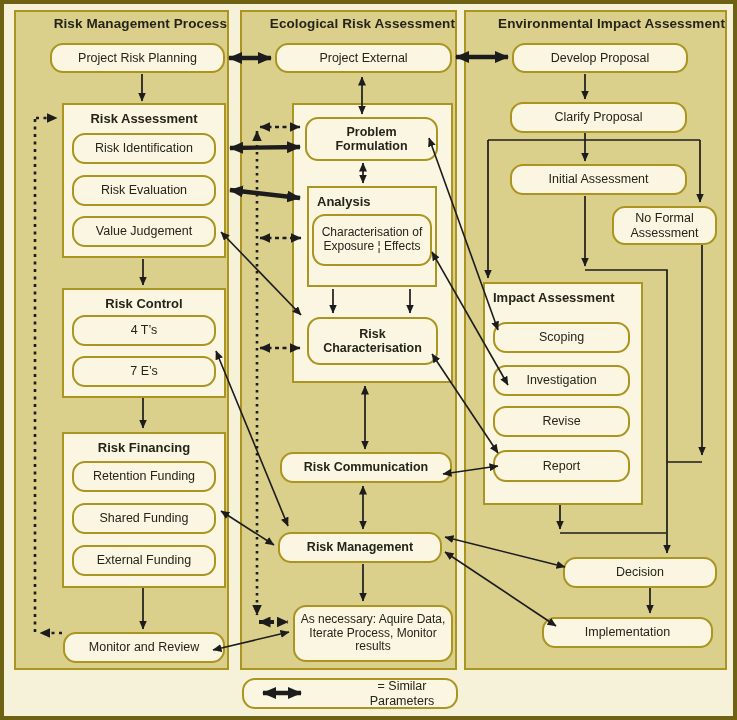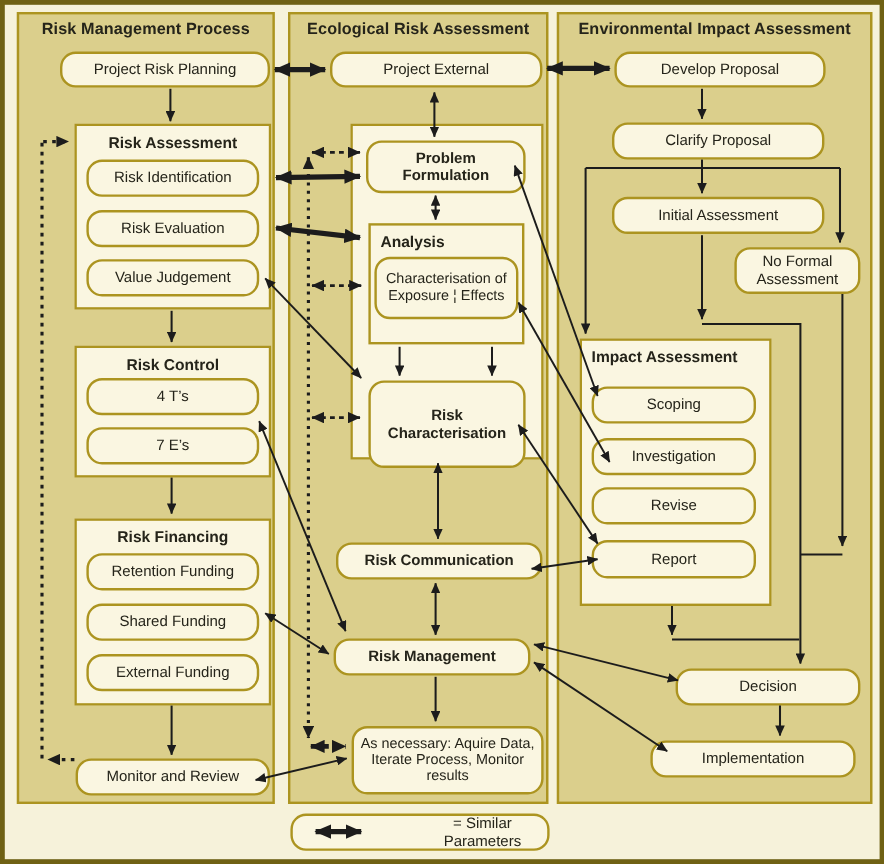--- a/index.html
+++ b/index.html
@@ -4,21 +4,21 @@
 <style>
   :root{
     --panel-fill:#dbcf8c; --box-fill:#faf6e1; --border-gold:#ac9420;
     --frame:#6f6114; --bg:#f6f2da; --ink:#25241a; --arrow:#1c1c1c;
   }
   html,body{margin:0;padding:0;}
   body{font-family:"Liberation Sans",sans-serif;background:#fff;}
   #stage{position:relative;width:737px;height:720px;background:var(--bg);overflow:hidden;}
   #frame{position:absolute;inset:0;border:4px solid var(--frame);pointer-events:none;z-index:5;}
   .panel{position:absolute;background:var(--panel-fill);border:2.5px solid var(--border-gold);box-sizing:border-box;}
-  .ptitle{position:absolute;left:0;right:0;top:4px;text-align:center;font-weight:700;font-size:13.5px;color:var(--ink);letter-spacing:.1px;}
+  .ptitle{position:absolute;left:0;right:0;top:4px;text-align:right;font-weight:700;font-size:13.5px;color:var(--ink);letter-spacing:.1px;}
   .box,.cbox{position:absolute;background:var(--box-fill);border:2px solid var(--border-gold);box-sizing:border-box;color:var(--ink);}
   .box{display:flex;align-items:center;justify-content:center;text-align:center;font-size:12.5px;line-height:1.15;white-space:pre-line;border-radius:13px;}
   .bold{font-weight:700;}
   .ctitle{position:absolute;left:0;right:0;top:6px;text-align:center;font-weight:700;font-size:13px;color:var(--ink);}
   .ctitle.left{text-align:left;padding-left:8px;right:auto;}
   .small{font-size:12px;}
   svg.layer{position:absolute;left:0;top:0;z-index:4;pointer-events:none;}
 </style>
 </head>
 <body>
@@ -60,21 +60,21 @@
   <div class="cbox" style="left:292px;top:103px;width:161px;height:280px;"></div>
   <div class="box bold" style="left:305px;top:117px;width:133px;height:44px;">Problem
 Formulation</div>
 
   <div class="cbox" style="left:307px;top:186px;width:130px;height:101px;">
     <div class="ctitle left">Analysis</div>
   </div>
   <div class="box small" style="left:312px;top:214px;width:120px;height:52px;">Characterisation of
 Exposure ¦ Effects</div>
 
-  <div class="box bold" style="left:307px;top:317px;width:131px;height:73px;">Risk
+  <div class="box bold" style="left:307px;top:317px;width:131px;height:48px;">Risk
 Characterisation</div>
   <div class="box bold" style="left:280px;top:452px;width:172px;height:31px;">Risk Communication</div>
   <div class="box bold" style="left:278px;top:532px;width:164px;height:31px;">Risk Management</div>
   <div class="box small" style="left:293px;top:605px;width:160px;height:57px;">As necessary: Aquire Data,
 Iterate Process, Monitor
 results</div>
 
   <div class="panel" style="left:464px;top:10px;width:263px;height:660px;">
     <div class="ptitle">Environmental Impact Assessment</div>
   </div>

